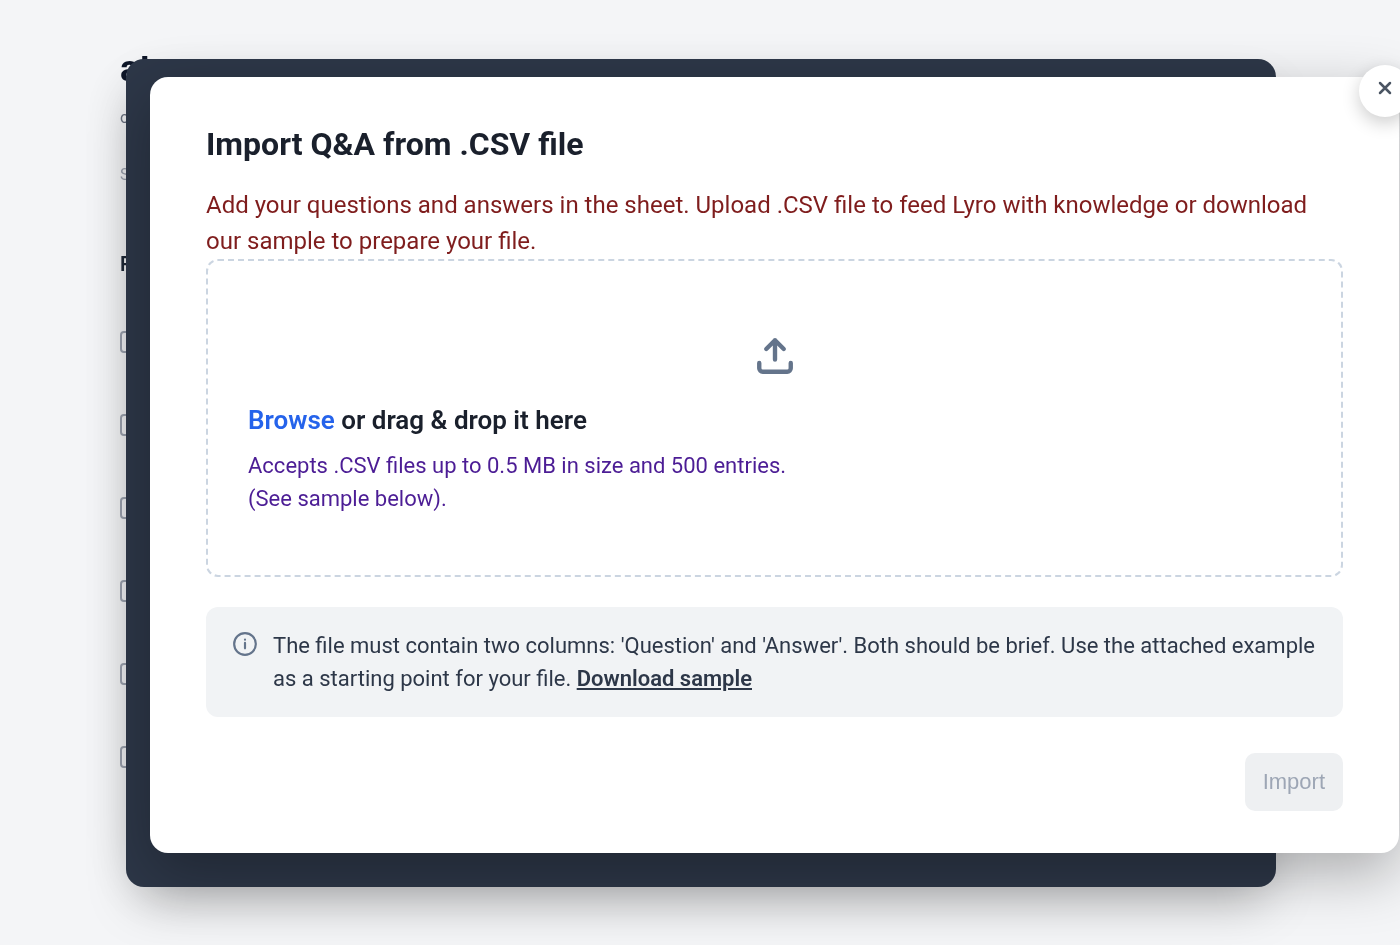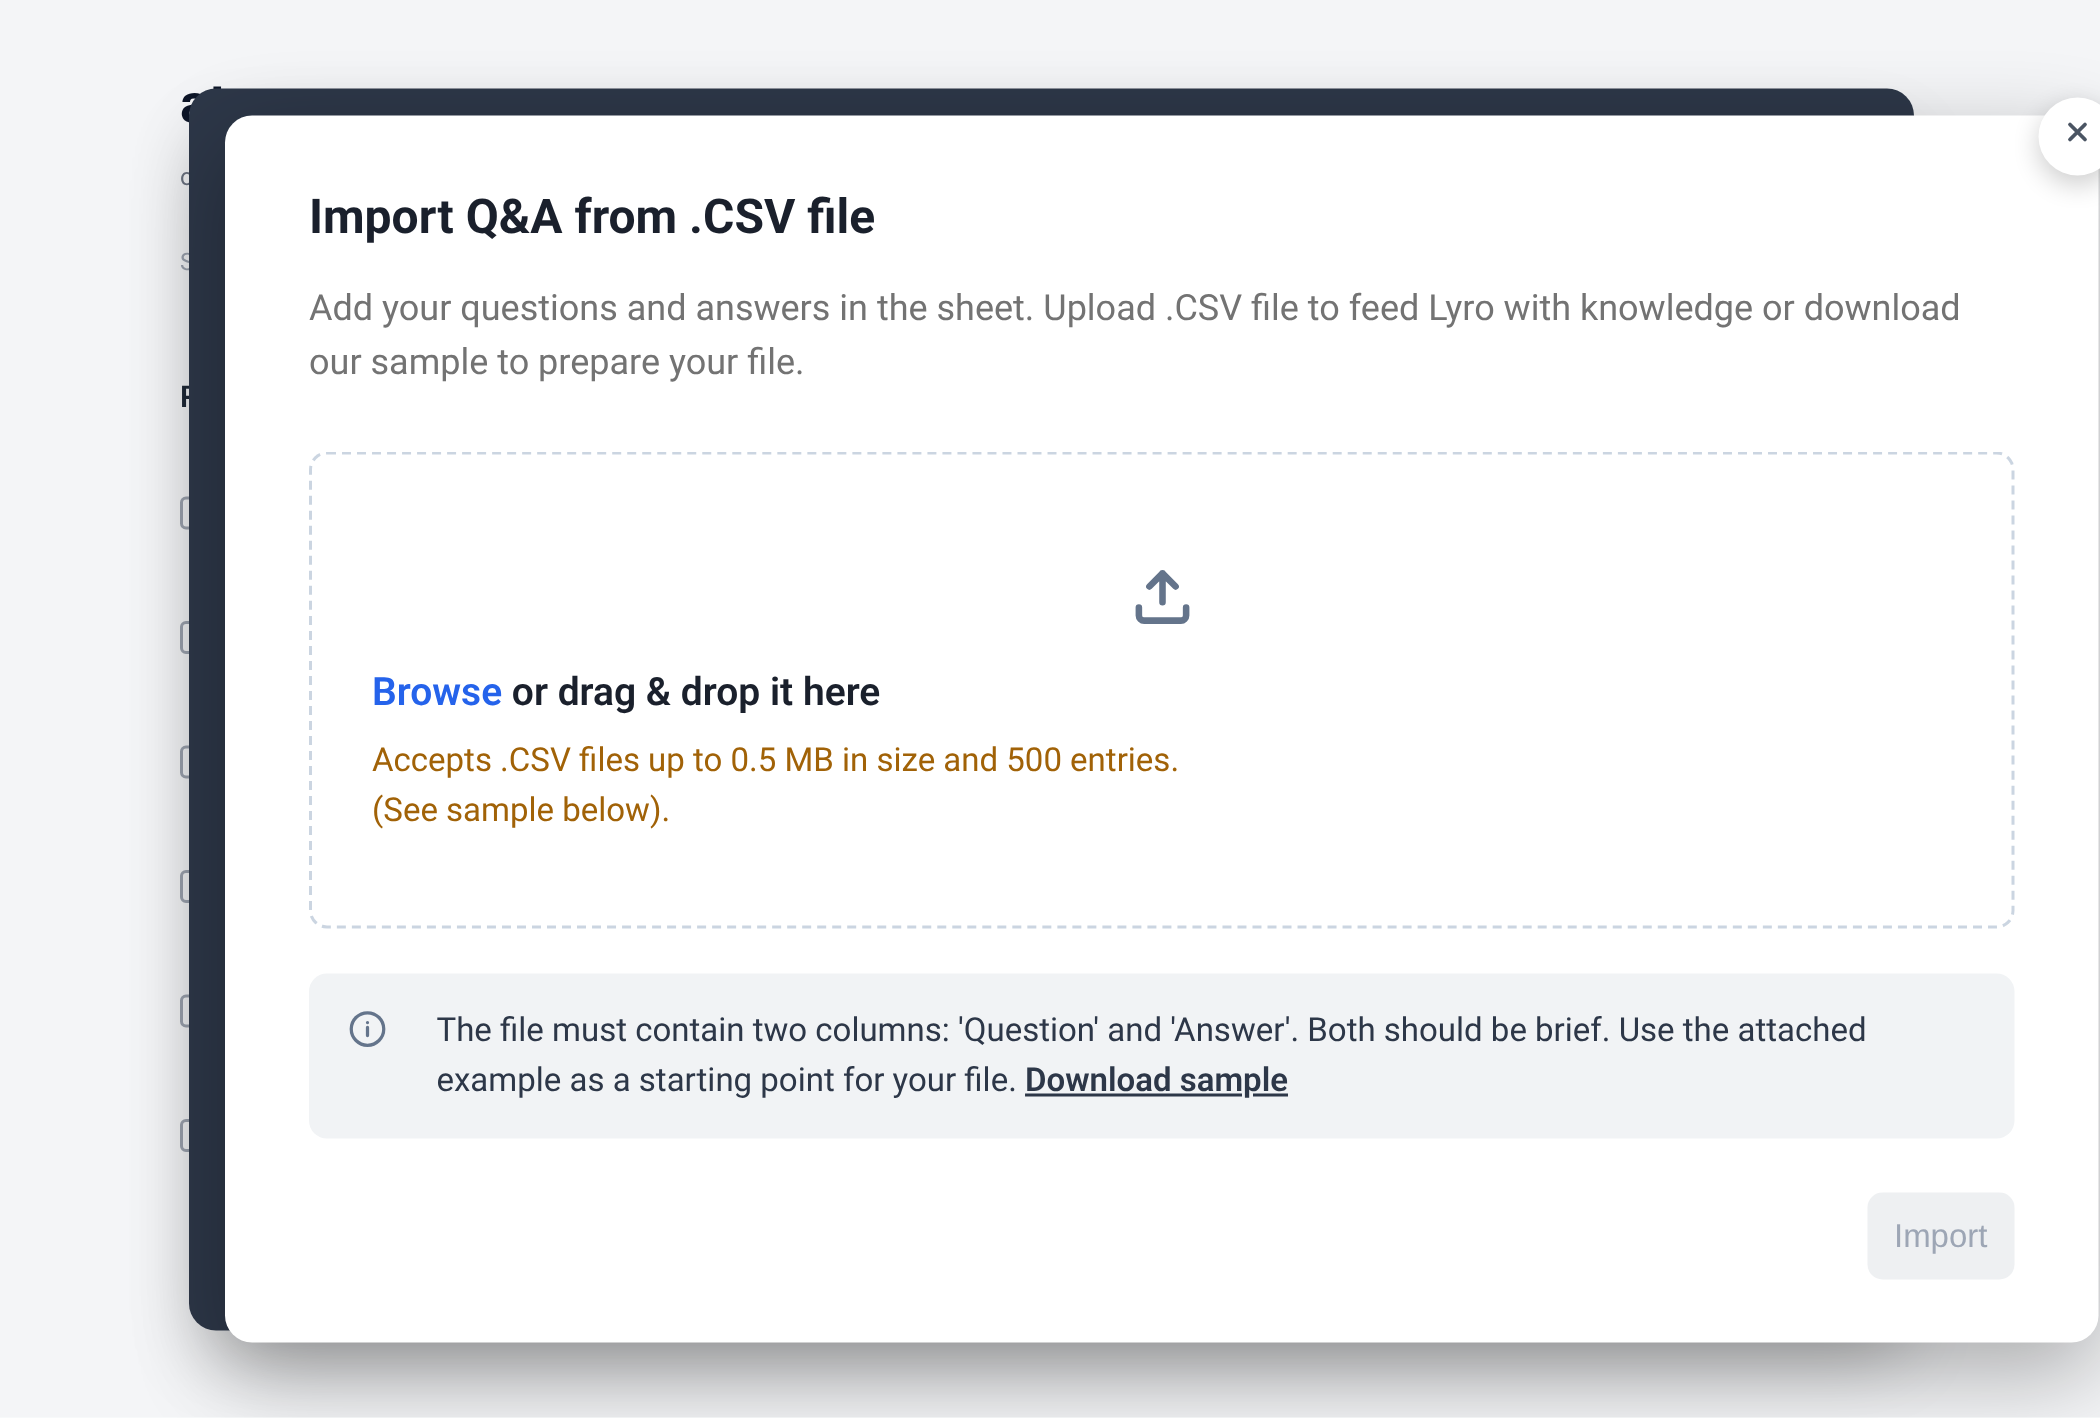--- a/index.html
+++ b/index.html
@@ -112,23 +112,22 @@
     
     .modal-title {
       font-size: 32px;
       font-weight: 700;
       color: #1a202c;
       margin-bottom: 24px;
     }
     
     .modal-description {
       font-size: 24px;
-      color: #737373;
+      color: #7f1d1d;
       line-height: 1.5;
-      margin-bottom: 42px;
     }
     
     .dropzone {
       border: 2px dashed #cbd5e1;
       border-radius: 12px;
       padding: 74px 40px 60px 40px;
       text-align: left;
       margin-bottom: 30px;
     }
     
@@ -148,31 +147,31 @@
       margin-bottom: 14px;
     }
     
     .browse-link {
       color: #2563eb;
       cursor: pointer;
     }
     
     .dropzone-hint {
       font-size: 22px;
-      color: #a16207;
+      color: #4c1d95;
       line-height: 1.5;
     }
     
     .info-box {
       background-color: #f1f3f5;
       border-radius: 12px;
       padding: 22px 26px;
       display: flex;
       align-items: flex-start;
-      gap: 33px;
+      gap: 15px;
       margin-bottom: 36px;
     }
     
     .info-icon {
       width: 26px;
       height: 26px;
       flex-shrink: 0;
       margin-top: 2px;
     }
     

